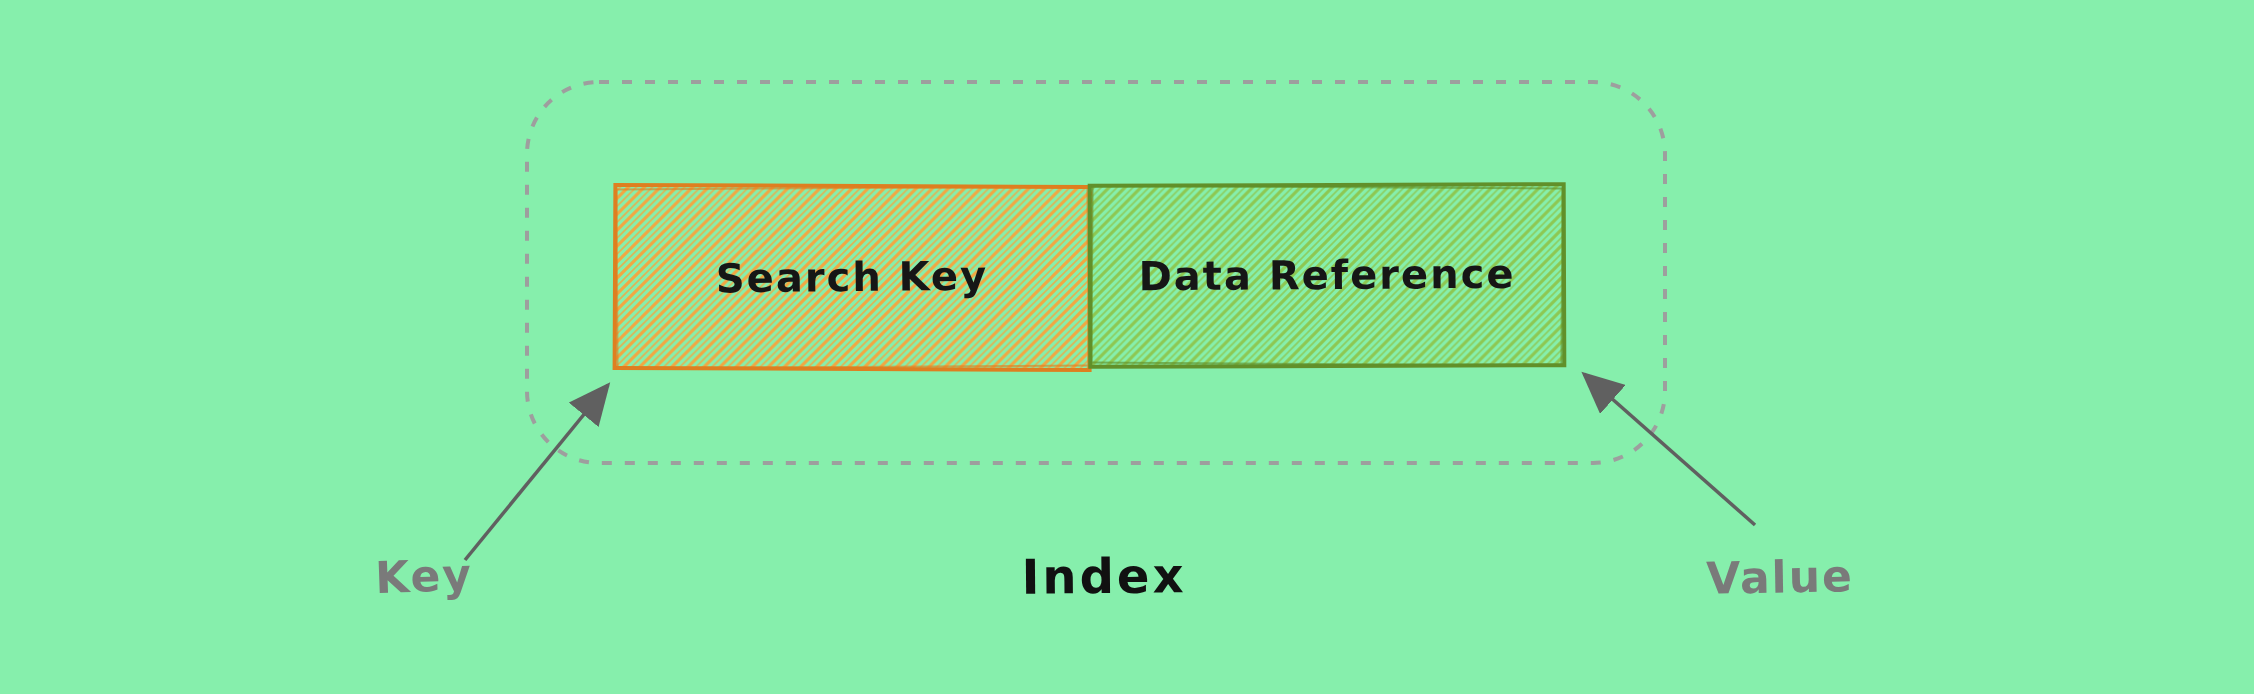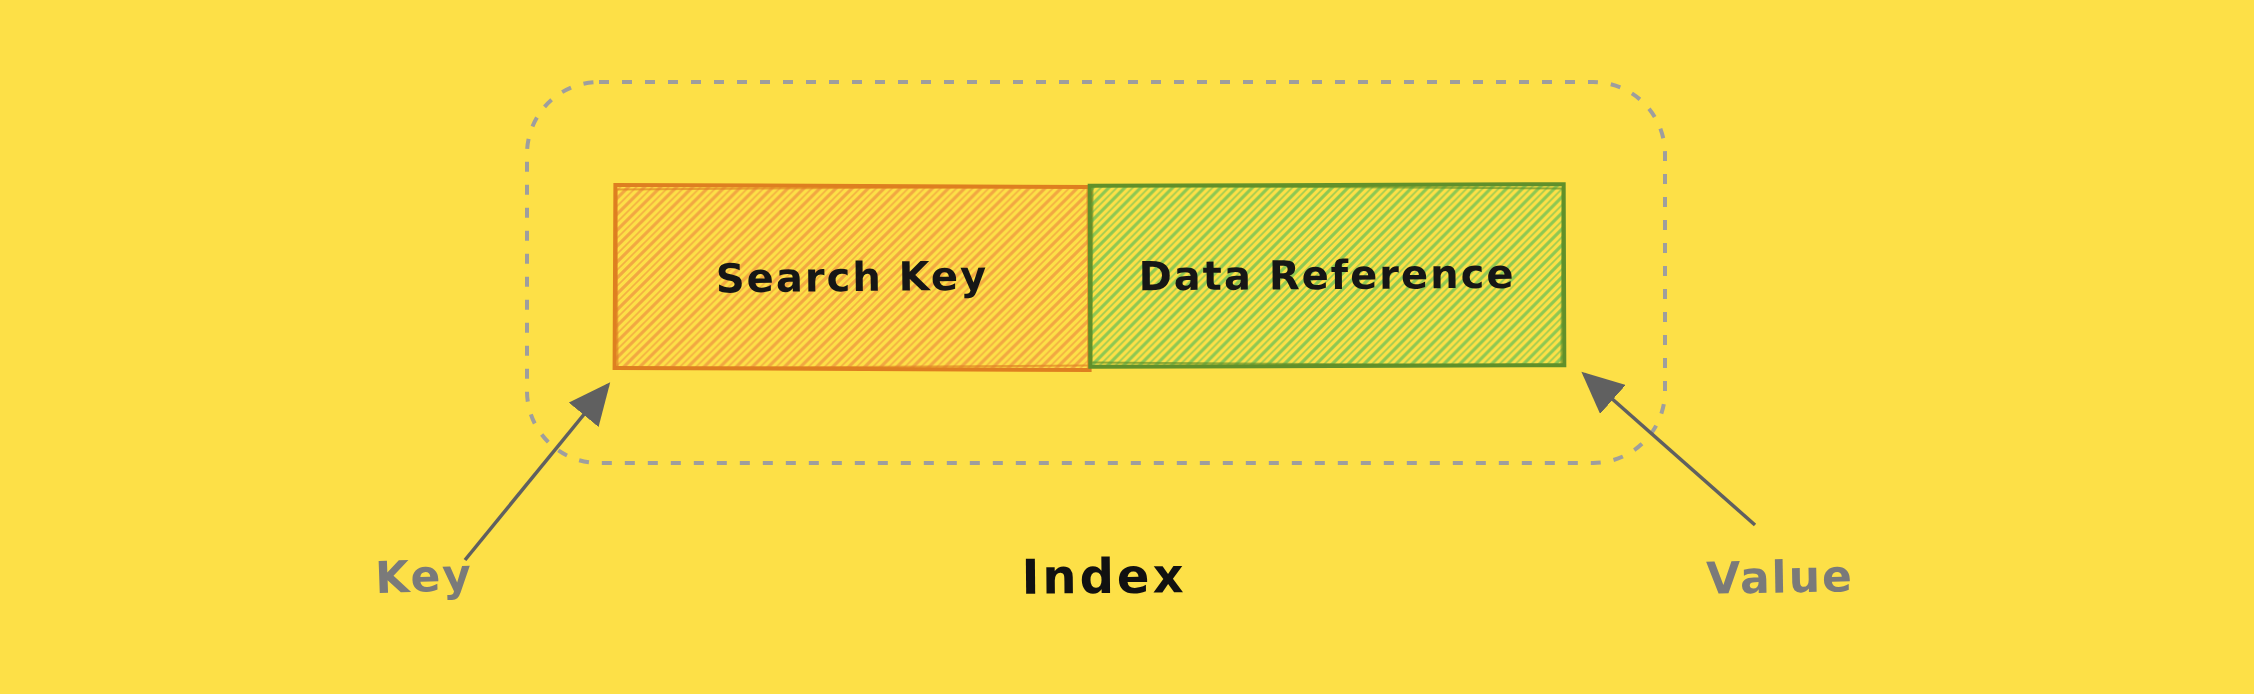--- a/index.html
+++ b/index.html
@@ -1,20 +1,20 @@
 <!DOCTYPE html>
 <html><head>
 <meta charset="utf-8">
 <style>
   html, body { margin: 0; padding: 0; background: #ffffff; }
   .stage {
     position: relative;
     width: 2254px;
     height: 694px;
-    background: #fde047;
+    background: #86efac;
     overflow: hidden;
     font-family: "DejaVu Sans", sans-serif;
   }
   .stage svg { position: absolute; left: 0; top: 0; }
   .label {
     position: absolute;
     transform: translate(-50%, -50%);
     white-space: nowrap;
     font-weight: bold;
     user-select: none;

